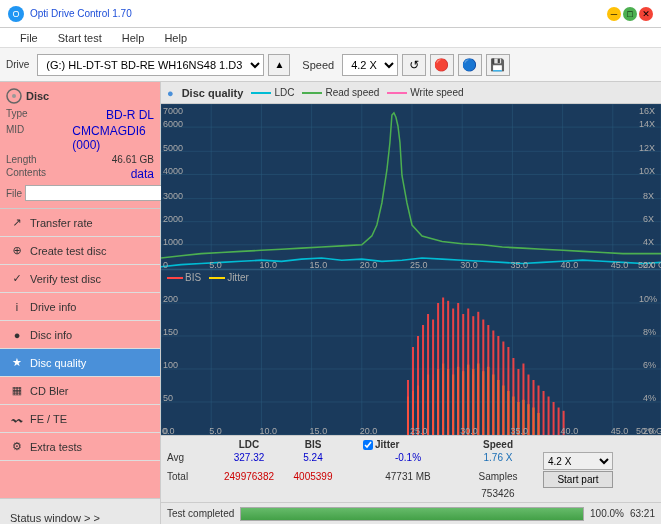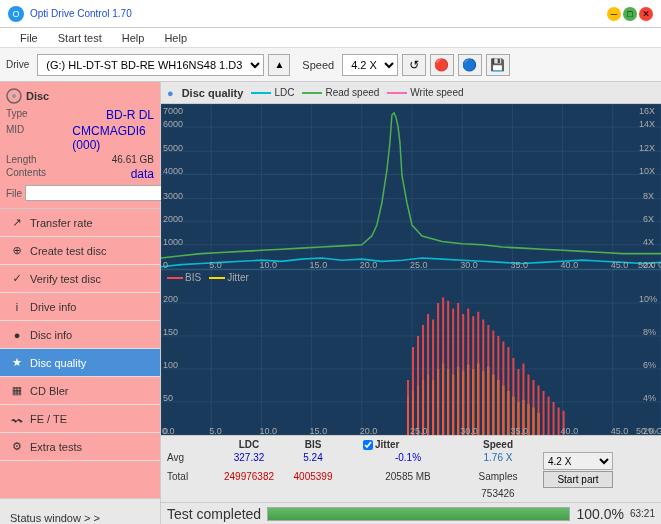--- a/index.html
+++ b/index.html
@@ -211,21 +211,21 @@
     }
     .progress-bar-container {
       flex: 1; height: 14px;
       background: #ccc;
       border: 1px solid #aaa;
     }
     .progress-bar-fill {
       height: 100%;
       background: linear-gradient(to bottom, #66bb6a, #43a047);
     }
-    .progress-text { font-size: 14px; color: #333; white-space: nowrap; }
+    .progress-text { font-size: 10px; color: #333; white-space: nowrap; }
     .time-text { font-size: 10px; color: #333; }
   </style>
 </head>
 <body>
 
 <div class="title-bar">
   <div class="title-bar-left">
     <span class="title-icon">O</span>
     <span class="title-text">Opti Drive Control 1.70</span>
   </div>
@@ -570,21 +570,21 @@
         </select>
       </div>
 
 
       <div style="display:grid; grid-template-columns:48px 68px 60px 20px 90px 90px 70px; font-size:10px; color:#333;">
         <span>Total</span>
         <span style="text-align:center; color:#cc0000;">249976382</span>
         <span style="text-align:center; color:#cc0000;">4005399</span>
         <span></span>
         <span style="text-align:center;">
-          <span>20585 MB</span>
+          <span>47731 MB</span>
         </span>
         <span style="text-align:center; font-size:10px;">Samples</span>
         <button class="start-btn">Start part</button>
       </div>
 
       <div style="display:grid; grid-template-columns:48px 68px 60px 20px 90px 90px 70px; font-size:10px;">
         <span></span>
         <span></span>
         <span></span>
         <span></span>

